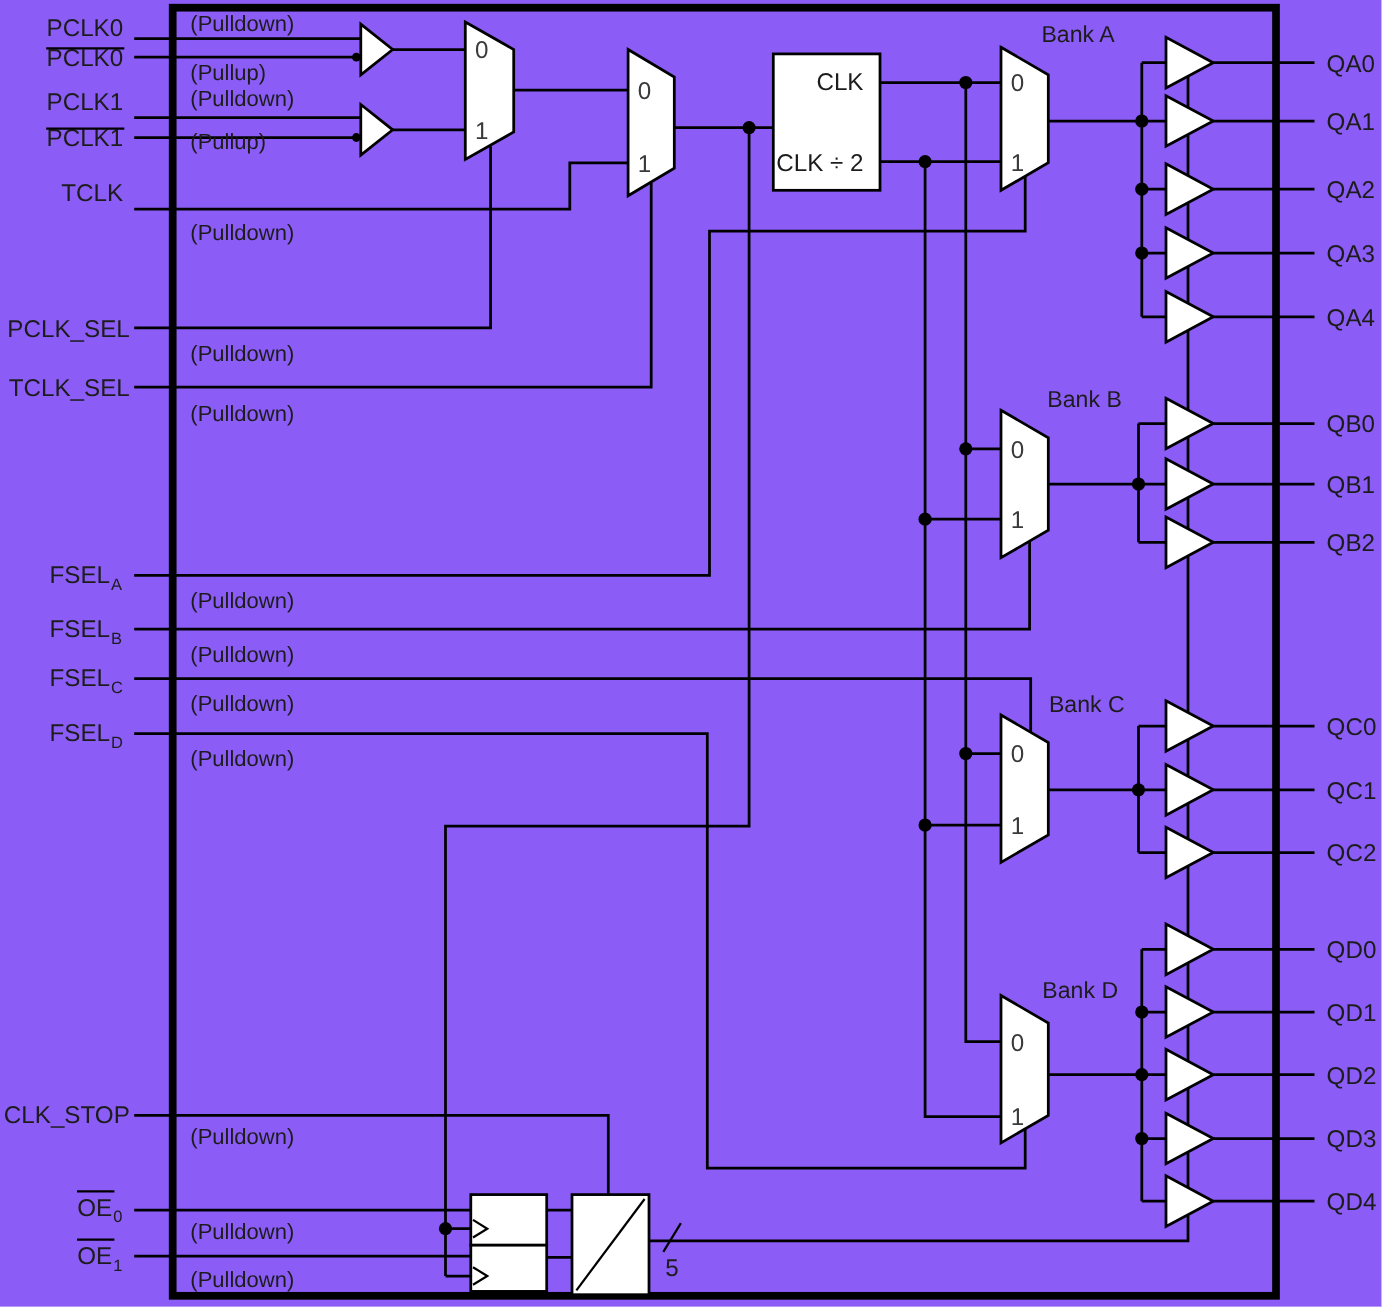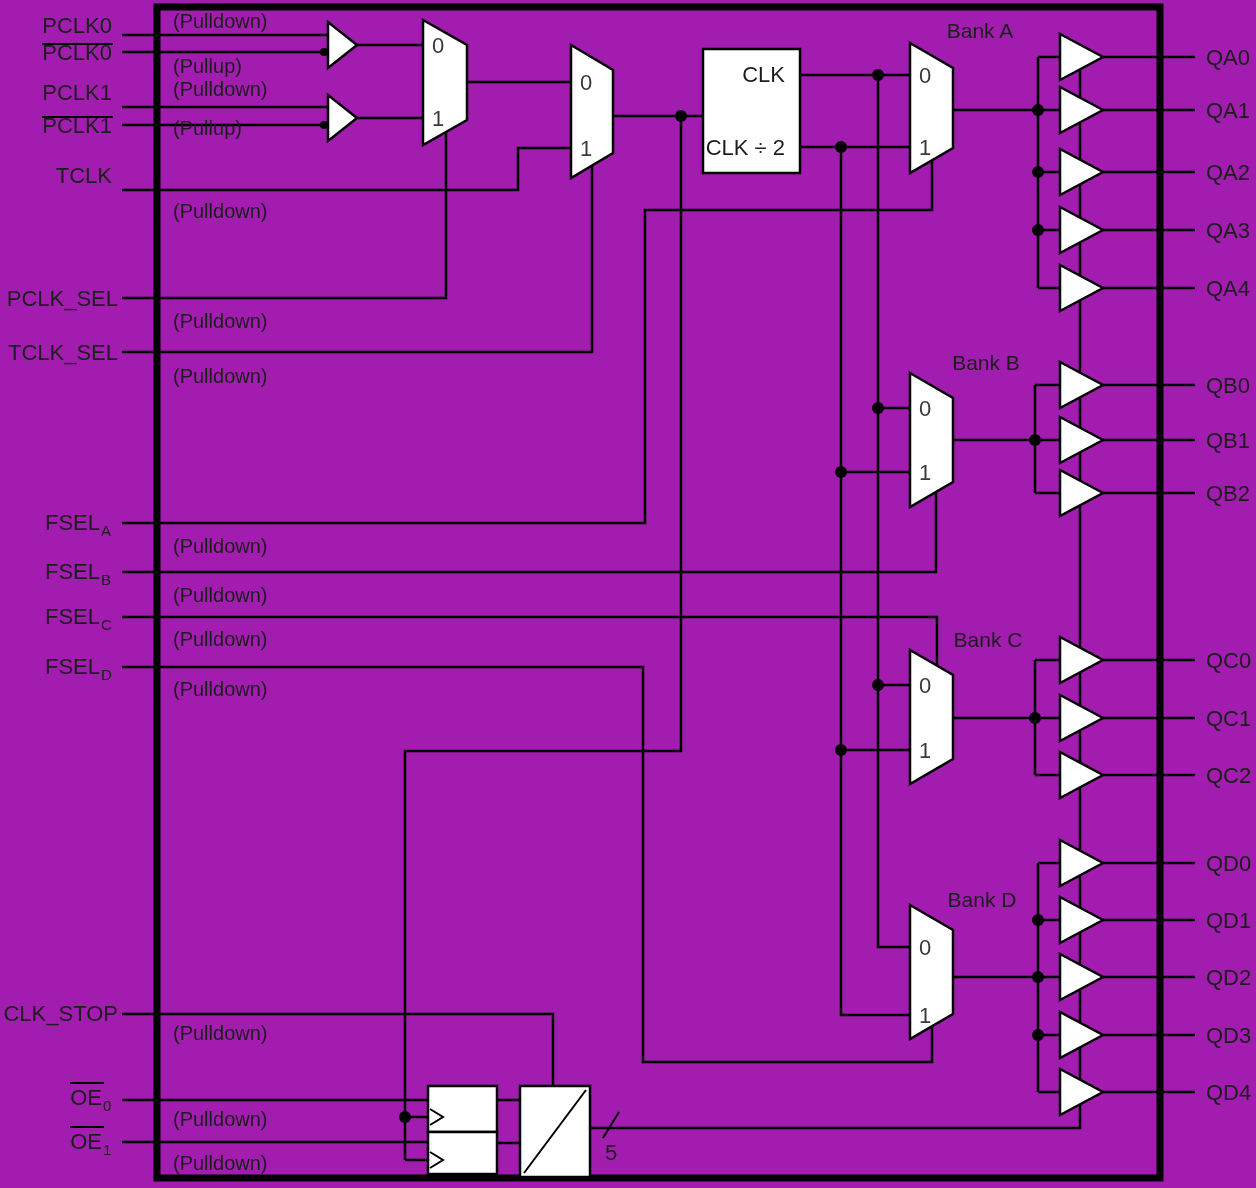--- a/index.html
+++ b/index.html
@@ -1,16 +1,16 @@
 <!DOCTYPE html>
 <html><head>
 <meta charset="utf-8">
 <style>
   html,body{margin:0;padding:0;background:#fff;}
-  .stage{width:1256px;height:1188px;position:relative;background:#a21caf;}
+  .stage{width:1256px;height:1188px;position:relative;background:#8b5cf6;}
   svg{display:block;}
   .w{stroke:#000;stroke-width:2.5;fill:none;}
   .thin{stroke:#000;stroke-width:2;fill:none;}
   .border{stroke:#000;stroke-width:7;fill:none;}
   .box{fill:#fff;stroke:#000;stroke-width:2.5;}
   .tri{fill:#fff;stroke:#000;stroke-width:2.5;stroke-linejoin:miter;}
   .dot{fill:#000;stroke:none;}
   text{font-family:"Liberation Sans","DejaVu Sans",sans-serif;fill:#1c1c1c;}
   .lbl{font-size:22px;}
   .cap{font-size:20px;}

